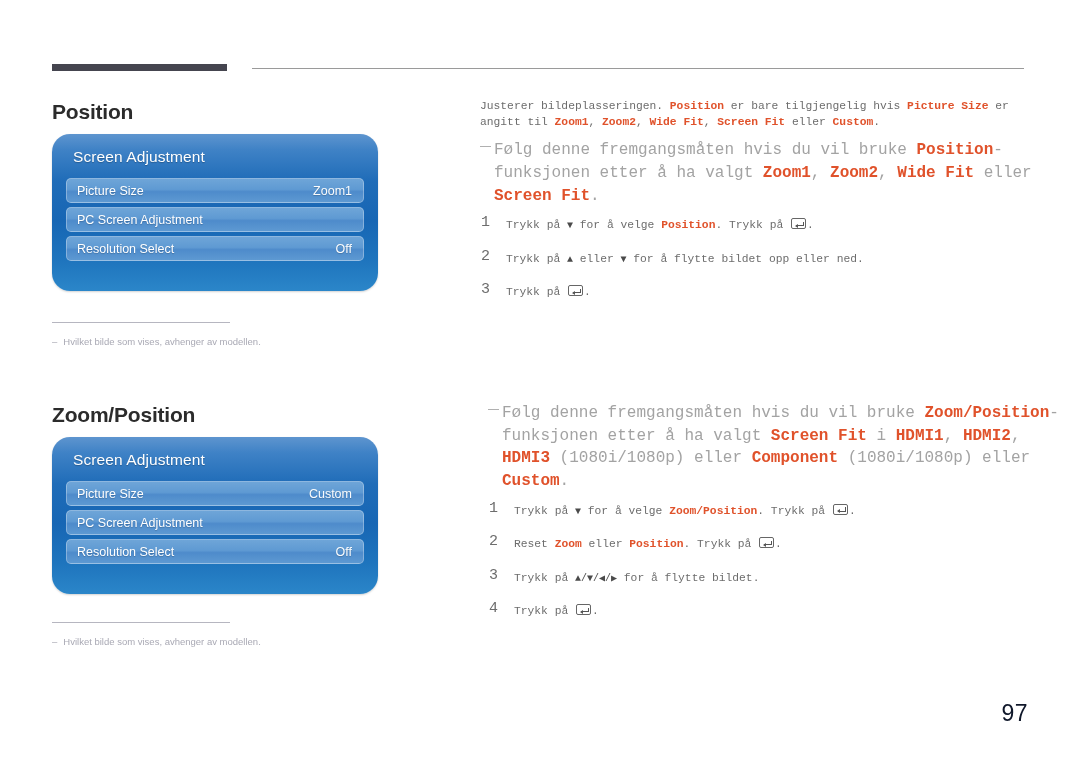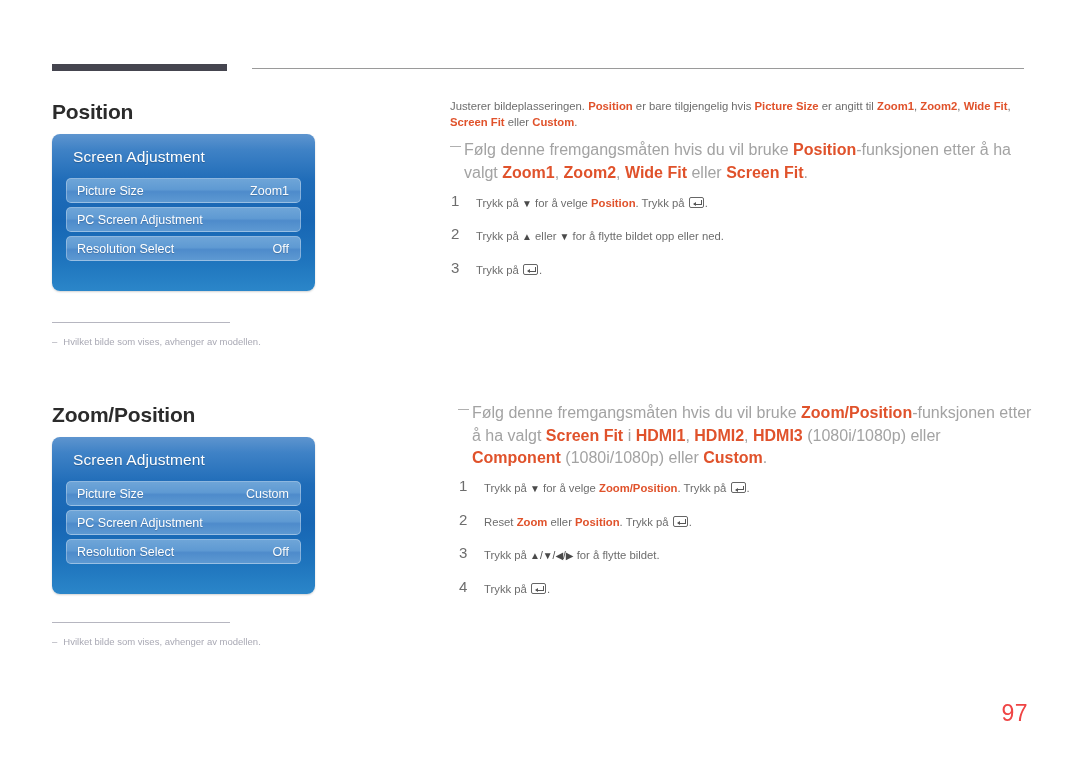--- a/index.html
+++ b/index.html
@@ -34,22 +34,22 @@
     font-weight: bold;
     color: #2b2b2b;
     letter-spacing: -0.2px;
   }
   #title-position { left: 52px; top: 100px; }
   #title-zoomposition { left: 52px; top: 403px; }
 
   
   .osd {
     position: absolute;
-    width: 263px;
-    border-radius: 8px;
+    width: 326px;
+    border-radius: 18px;
     padding: 13px 14px 16px 14px;
     background: linear-gradient(to bottom,
         #5e95cf 0%,
         #3f82c6 10%,
         #1f6cb8 30%,
         #1766b4 55%,
         #1e74bd 80%,
         #2b86c9 100%);
     box-shadow: 0 1px 2px rgba(0,0,0,0.18);
   }
@@ -102,21 +102,21 @@
   .foot-text {
     font-size: 9.5px;
     color: #a9a9b4;
     display: flex;
     gap: 6px;
     line-height: 1.4;
   }
   .foot-dash { color: #a9a9b4; }
 
   
-  .rcol { position: absolute; left: 450px; width: 575px; }
+  .rcol { position: absolute; left: 480px; width: 575px; font-family: Liberation Mono, monospace; }
   #rcol-1 { top: 99px; }
   #rcol-2 { top: 402px; margin-left: 8px; }
 
   .para {
     font-size: 11.3px;
     line-height: 1.38;
     color: #6d6d6d;
     margin-bottom: 9px;
   }
   .hl { color: #e0522b; font-weight: bold; }
@@ -191,21 +191,21 @@
     border-bottom: 2.6px solid transparent;
     border-right: 3.4px solid #555;
   }
 
   
   #page-number {
     position: absolute;
     right: 52px;
     top: 700px;
     font-size: 23px;
-    color: #ef4444;
+    color: #0f172a;
     letter-spacing: 0.5px;
     text-align: right;
   }
 </style>
 </head>
 <body>
 
 <div class="rule-wrap">
   <div class="rule-thick"></div>
   <div class="rule-thin"></div>

